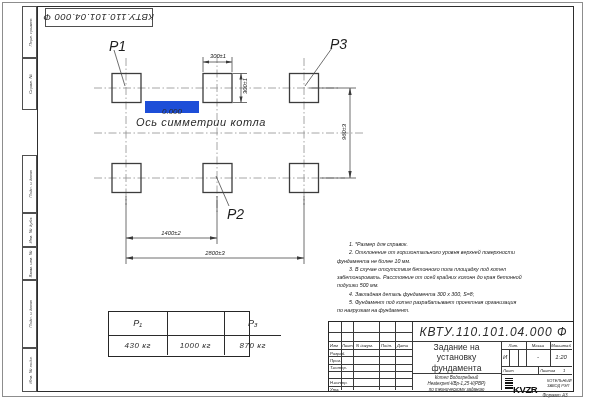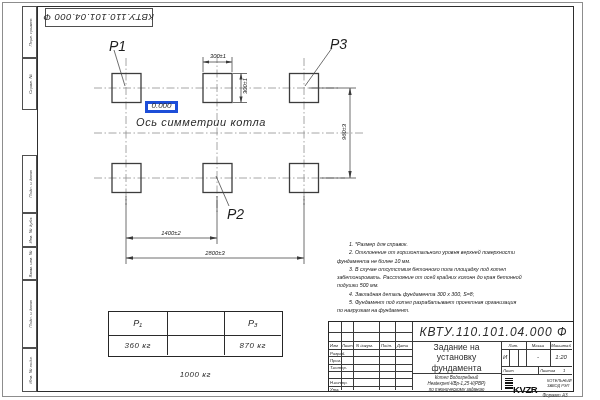--- a/index.html
+++ b/index.html
@@ -17,28 +17,28 @@
   .vcell>span{position:absolute;left:50%;top:50%;transform:translate(-50%,-50%) rotate(-90deg);
     white-space:nowrap;font-size:4.4px;font-style:italic;color:#3a3a3a;}
   
   #stamp-box{left:45px;top:8px;width:108px;height:19px;border:1px solid #4f4f4f;
     display:flex;align-items:center;justify-content:center;}
   #stamp-box>span{transform:rotate(180deg);font-size:9.5px;font-style:italic;letter-spacing:.5px;white-space:nowrap;}
   
   .dimtxt{font-size:5.8px;font-style:italic;color:#222;white-space:nowrap;}
   .rot90{transform:rotate(-90deg);transform-origin:center;}
   .plabel{font-size:14px;font-style:italic;color:#1d1d1d;text-align:center;}
-  #elev-box{left:145px;top:101px;width:33px;height:12px;border:3px solid #1d4ed8;
-    font-size:8px;font-style:italic;display:flex;align-items:flex-end;justify-content:center;}
+  #elev-box{left:145px;top:101px;width:54px;height:12px;border:6px solid #1d4ed8;
+    font-size:8px;font-style:italic;display:flex;align-items:flex-start;justify-content:center;}
   #axis-label{left:136px;top:116px;font-size:11px;font-style:italic;letter-spacing:.6px;white-space:nowrap;}
   
   #notes{left:337px;top:240px;width:246px;font-size:5.3px;font-style:italic;line-height:8.3px;color:#222;}
   #notes .indent{padding-left:12px;}
   
-  #load-table{left:108px;top:311px;width:175px;height:46px;border:1.3px solid #262626;}
+  #load-table{left:108px;top:311px;width:142px;height:46px;border:1.3px solid #262626;}
   .lt-line{background:#2b2b2b;}
   .lt-cell{position:absolute;display:flex;align-items:center;justify-content:center;font-style:italic;}
   .lt-head{font-size:9px;}
   .lt-val{font-size:8px;letter-spacing:.5px;}
   
   #title-block{left:328px;top:321px;width:246px;height:71px;border:1.3px solid #262626;background:#fff;}
   .tb-line{position:absolute;background:#3a3a3a;}
   .tb-txt{position:absolute;font-size:4.2px;font-style:italic;color:#222;white-space:nowrap;}
   #tb-doc{left:83px;top:0;width:163px;height:19px;display:flex;align-items:center;justify-content:center;
     font-size:12px;font-style:italic;letter-spacing:1px;white-space:nowrap;}
@@ -168,22 +168,22 @@
     <div class="indent">5. Фундамент под котел разрабатывает проектная организация</div>
     <div>по нагрузкам на фундамент.</div>
   </div>
 
   <div class="abs" id="load-table">
     <div class="abs lt-line" style="left:0;top:22.5px;width:172.4px;height:1px;"></div>
     <div class="abs lt-line" style="left:57.5px;top:0;width:1px;height:43.4px;"></div>
     <div class="abs lt-line" style="left:115px;top:0;width:1px;height:43.4px;"></div>
     <div class="lt-cell lt-head" style="left:0;top:0;width:57.5px;height:22.5px;">P₁</div>
     <div class="lt-cell lt-head" style="left:115px;top:0;width:57.5px;height:22.5px;">P₃</div>
-    <div class="lt-cell lt-val" style="left:0;top:22.5px;width:57.5px;height:21px;">360 кг</div>
-    <div class="lt-cell lt-val" style="left:57.5px;top:22.5px;width:57.5px;height:21px;margin-top:29px;">1000 кг</div>
+    <div class="lt-cell lt-val" style="left:0;top:22.5px;width:57.5px;height:21px;">430 кг</div>
+    <div class="lt-cell lt-val" style="left:57.5px;top:22.5px;width:57.5px;height:21px;">1000 кг</div>
     <div class="lt-cell lt-val" style="left:115px;top:22.5px;width:57.5px;height:21px;">870 кг</div>
   </div>
 
   <div class="abs" id="title-block">
 
     <div class="tb-line" style="left:83px;top:0;width:1px;height:68.4px;"></div>
     <div class="tb-line" style="left:172px;top:19px;width:1px;height:49.4px;"></div>
     <div class="tb-line" style="left:12px;top:0;width:0.7px;height:68.4px;"></div>
     <div class="tb-line" style="left:24px;top:0;width:0.7px;height:68.4px;"></div>
     <div class="tb-line" style="left:50px;top:0;width:0.7px;height:68.4px;"></div>

